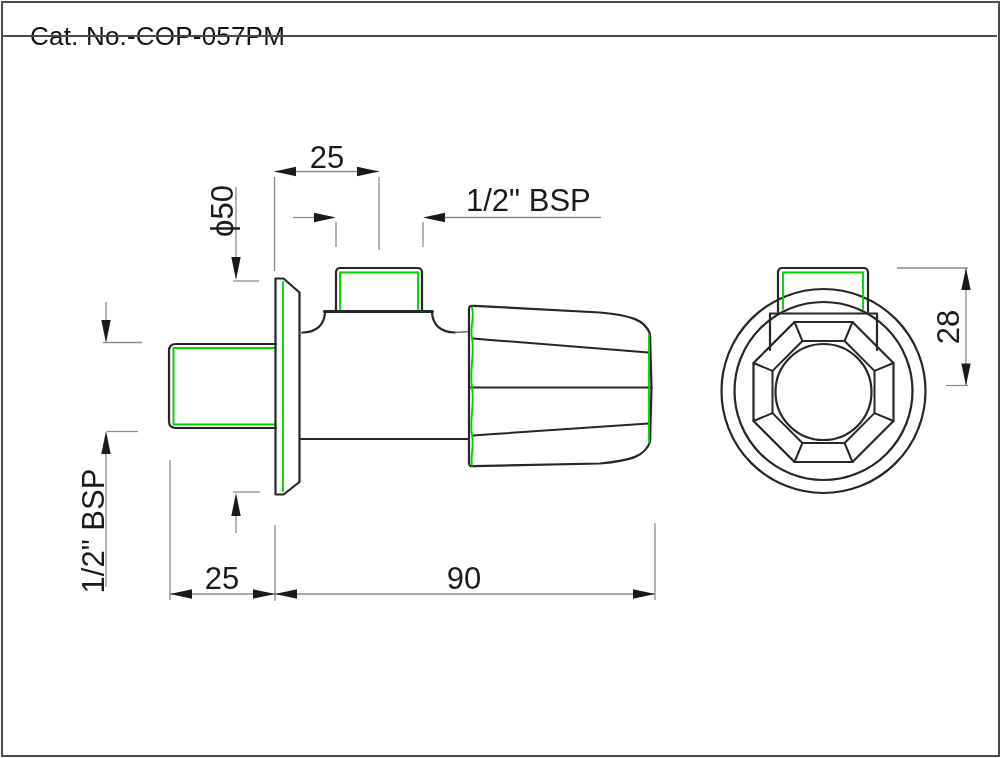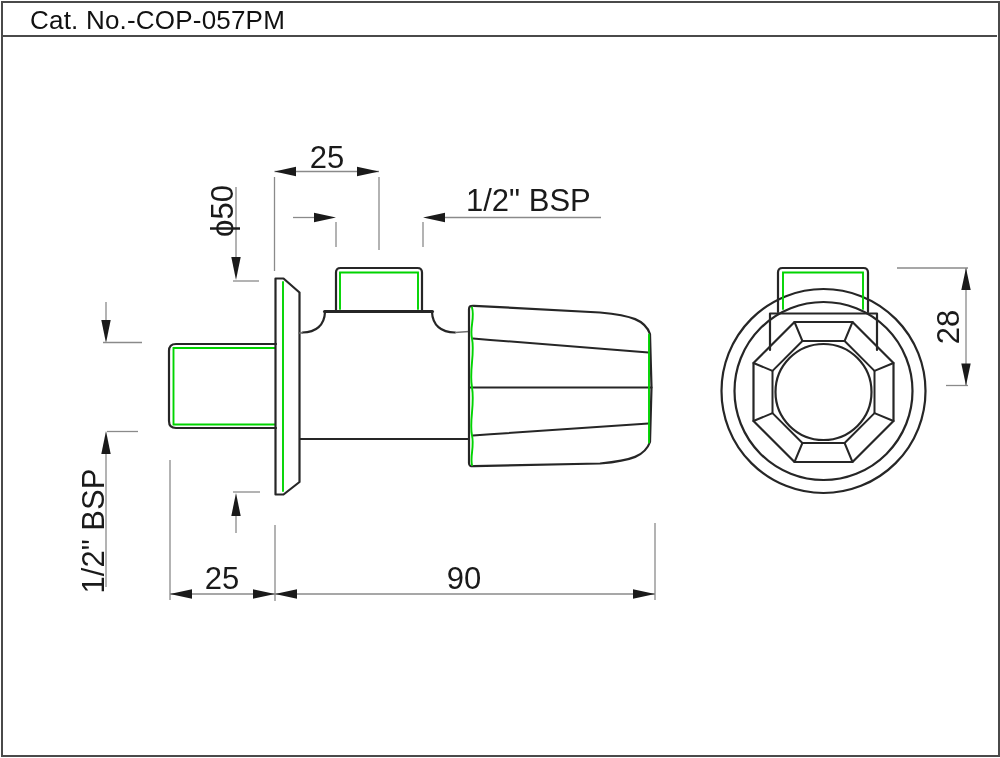--- a/index.html
+++ b/index.html
@@ -2,21 +2,21 @@
 <html><head>
 <meta charset="utf-8">
 <style>
   html,body{margin:0;padding:0;background:#ffffff;}
   #page{position:relative;width:1000px;height:758px;background:#ffffff;
         font-family:"Liberation Sans", sans-serif;overflow:hidden;}
   #frame{position:absolute;left:1px;top:1px;width:995px;height:752px;
          border:2px solid #4a4a4a;}
   #title-sep{position:absolute;left:2px;top:35px;width:995px;height:0;
              border-top:2px solid #4a4a4a;}
-  #title{position:absolute;left:30px;top:5px;font-size:26px;color:#111;
+  #title{position:absolute;left:30px;top:21px;font-size:26px;color:#111;
          letter-spacing:0.2px;white-space:nowrap;}
   svg{position:absolute;left:0;top:0;}
   svg text{font-family:"Liberation Sans", sans-serif;fill:#1a1a1a;font-size:31px;}
   .obj{stroke:#262626;stroke-width:2.2;fill:none;stroke-linecap:round;stroke-linejoin:round;}
   .thin{stroke:#6e6e6e;stroke-width:1.5;fill:none;}
   .grn{stroke:#00d400;stroke-width:1.9;fill:none;stroke-linecap:round;}
   .dim{stroke:#8a8a8a;stroke-width:1.3;fill:none;}
   .arr{fill:#1a1a1a;stroke:none;}
 </style>
 </head>

